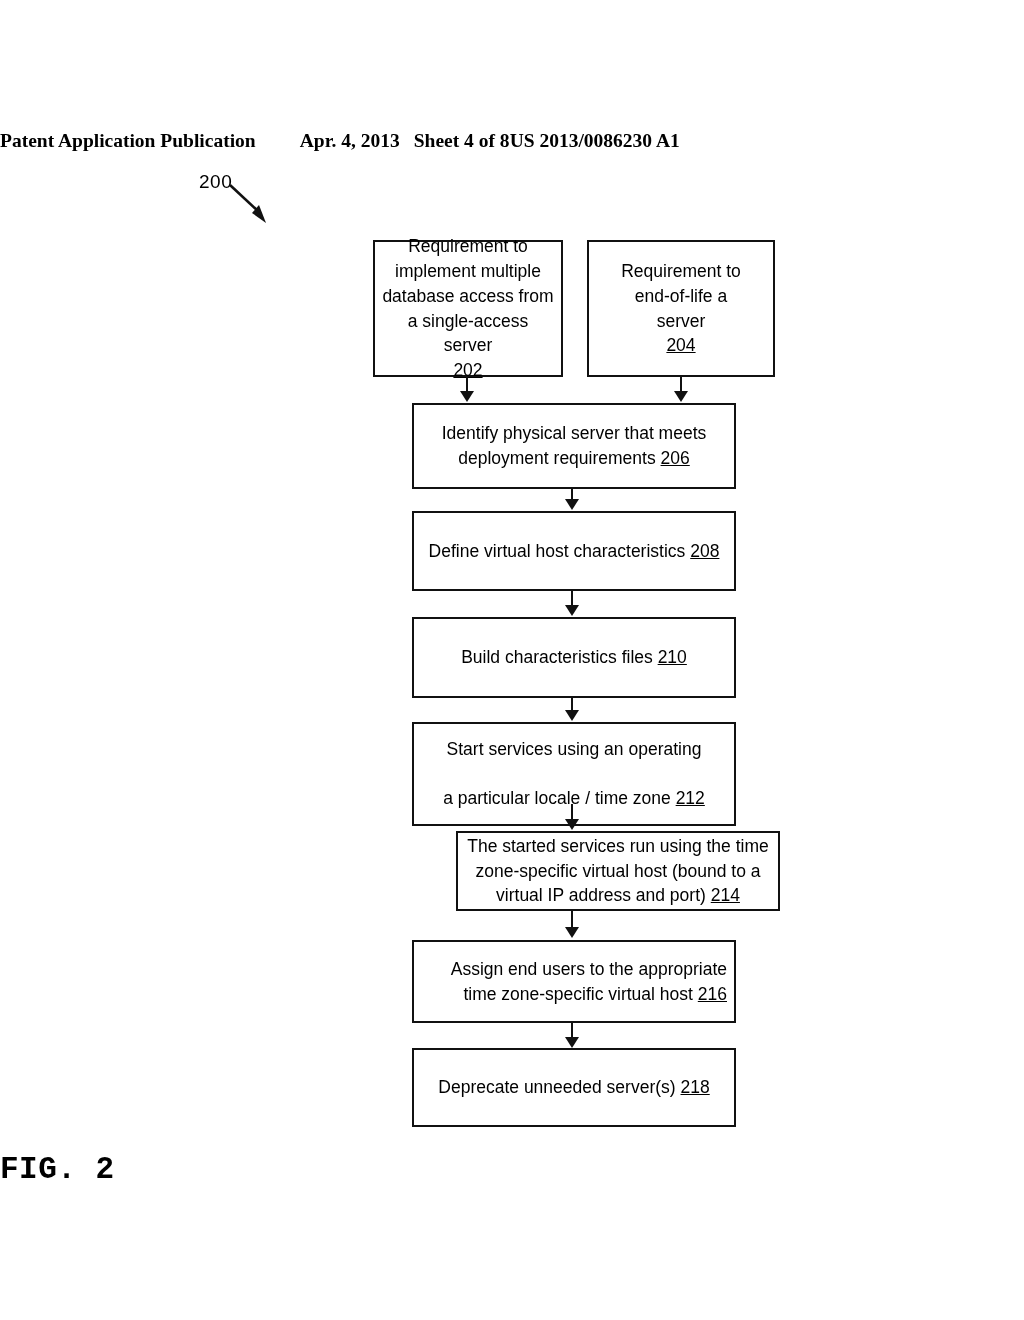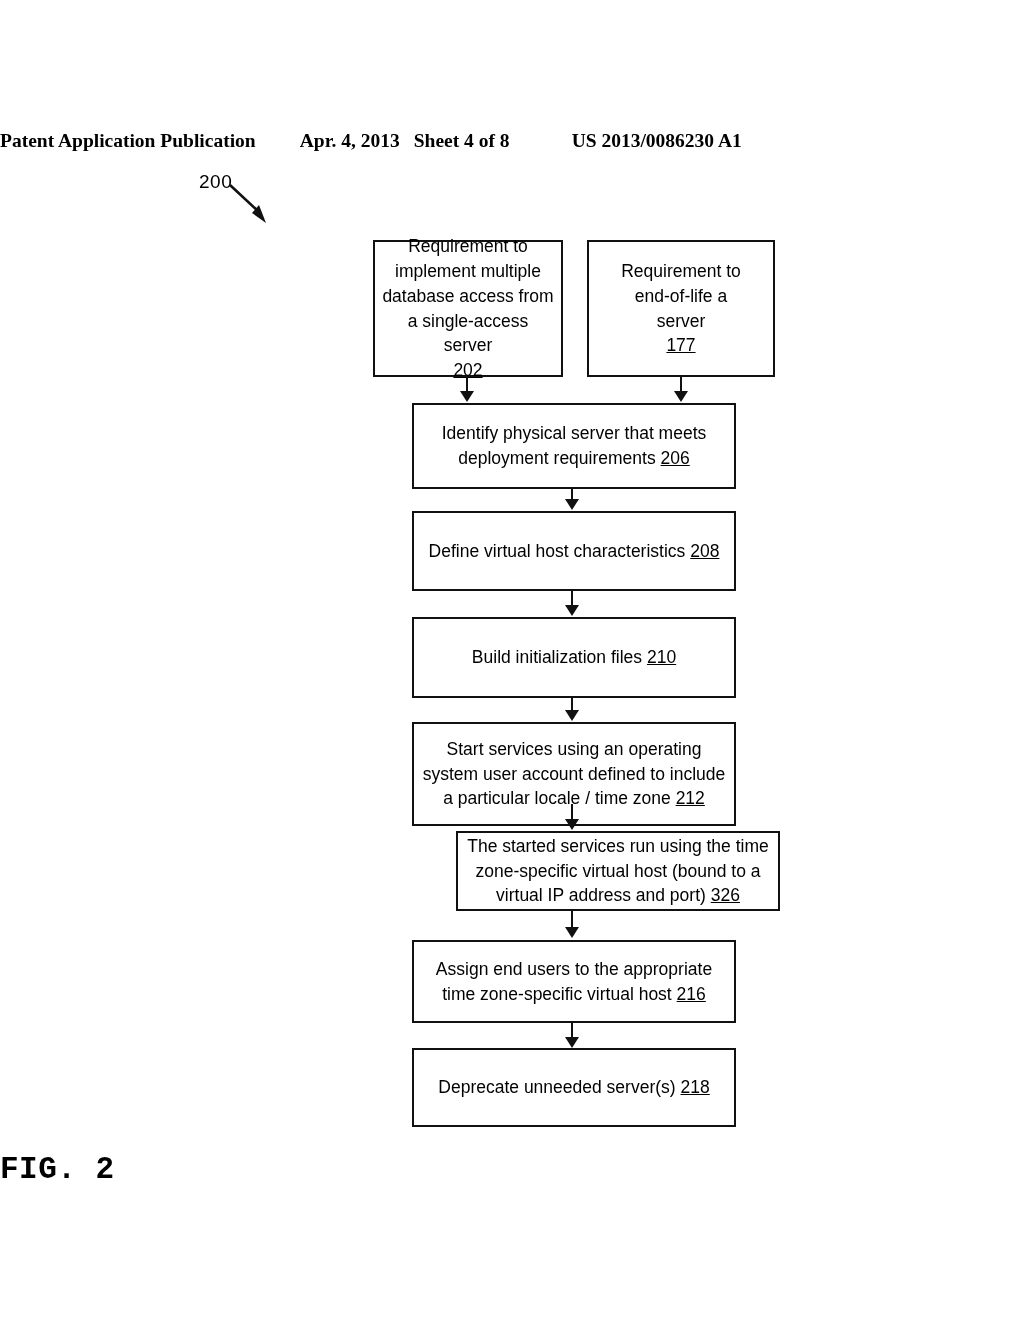--- a/index.html
+++ b/index.html
@@ -28,21 +28,21 @@
     justify-content: flex-start;
     align-items: baseline;
     font-family: "Liberation Serif", serif;
     font-weight: bold;
     font-size: 19.5px;
     letter-spacing: 0px;
     white-space: nowrap;
   }
   .hdr-pub      { margin-right: 44px; }
   .hdr-date     { margin-right: 14px; margin-top: 48px; }
-  .hdr-sheet    { margin-right: 62px; }
+  .hdr-sheet    { }
   .hdr-docnum   { }
 
   
   .figure {
     position: absolute;
     left: 0;
     top: 0;
     width: 1024px;
     height: 1320px;
   }
@@ -82,21 +82,21 @@
   .refnum { text-decoration: underline; }
 
   
   #box-202 { left: 373px;  top: 240px;  width: 190px; height: 137px; }
   #box-204 { left: 587px;  top: 240px;  width: 188px; height: 137px; }
   #box-206 { left: 412px;  top: 403px;  width: 324px; height: 86px;  }
   #box-208 { left: 412px;  top: 511px;  width: 324px; height: 80px;  }
   #box-210 { left: 412px;  top: 617px;  width: 324px; height: 81px;  }
   #box-212 { left: 412px;  top: 722px;  width: 324px; height: 104px;  }
   #box-214 { left: 412px;  top: 831px;  width: 324px; height: 80px; margin-left: 44px;  }
-  #box-216 { left: 412px;  top: 940px;  width: 324px; height: 83px;  }
+  #box-216 { left: 412px;  top: 940px;  width: 324px; height: 83px; text-align: right;  }
   #box-218 { left: 412px;  top: 1048px; width: 324px; height: 79px;  }
 
   
   .conn {
     position: absolute;
     width: 2px;
     background: #111111;
   }
   .arrowhead {
     position: absolute;
@@ -146,21 +146,21 @@
       <span>a single-access server</span><br>
       <span class="refnum">202</span>
     </span>
   </div>
 
   <div class="fbox" id="box-204">
     <span class="txt">
       <span>Requirement to</span><br>
       <span>end-of-life a</span><br>
       <span>server</span><br>
-      <span class="refnum">177</span>
+      <span class="refnum">204</span>
     </span>
   </div>
 
   <div class="conn" style="left:466px; top:377px; height:15px;"></div>
   <div class="arrowhead" style="left:460px; top:391px;"></div>
   <div class="conn" style="left:680px; top:377px; height:15px;"></div>
   <div class="arrowhead" style="left:674px; top:391px;"></div>
 
   <div class="fbox" id="box-206">
     <span class="txt">
@@ -178,46 +178,46 @@
       <span>Define virtual host characteristics</span>
       <span class="refnum">208</span>
     </span>
   </div>
 
   <div class="conn" style="left:571px; top:591px; height:15px;"></div>
   <div class="arrowhead" style="left:565px; top:605px;"></div>
 
   <div class="fbox" id="box-210">
     <span class="txt">
-      <span>Build initialization files</span>
+      <span>Build characteristics files</span>
       <span class="refnum">210</span>
     </span>
   </div>
 
   <div class="conn" style="left:571px; top:698px; height:13px;"></div>
   <div class="arrowhead" style="left:565px; top:710px;"></div>
 
   <div class="fbox" id="box-212">
     <span class="txt">
       <span>Start services using an operating</span><br>
-      <span>system user account defined to include</span><br>
+      <br>
       <span>a particular locale / time zone</span>
       <span class="refnum">212</span>
     </span>
   </div>
 
   <div class="conn" style="left:571px; top:804px; height:16px;"></div>
   <div class="arrowhead" style="left:565px; top:819px;"></div>
 
   <div class="fbox" id="box-214">
     <span class="txt">
       <span>The started services run using the time</span><br>
       <span>zone-specific virtual host (bound to a</span><br>
       <span>virtual IP address and port)</span>
-      <span class="refnum">326</span>
+      <span class="refnum">214</span>
     </span>
   </div>
 
   <div class="conn" style="left:571px; top:911px; height:17px;"></div>
   <div class="arrowhead" style="left:565px; top:927px;"></div>
 
   <div class="fbox" id="box-216">
     <span class="txt">
       <span>Assign end users to the appropriate</span><br>
       <span>time zone-specific virtual host</span>

